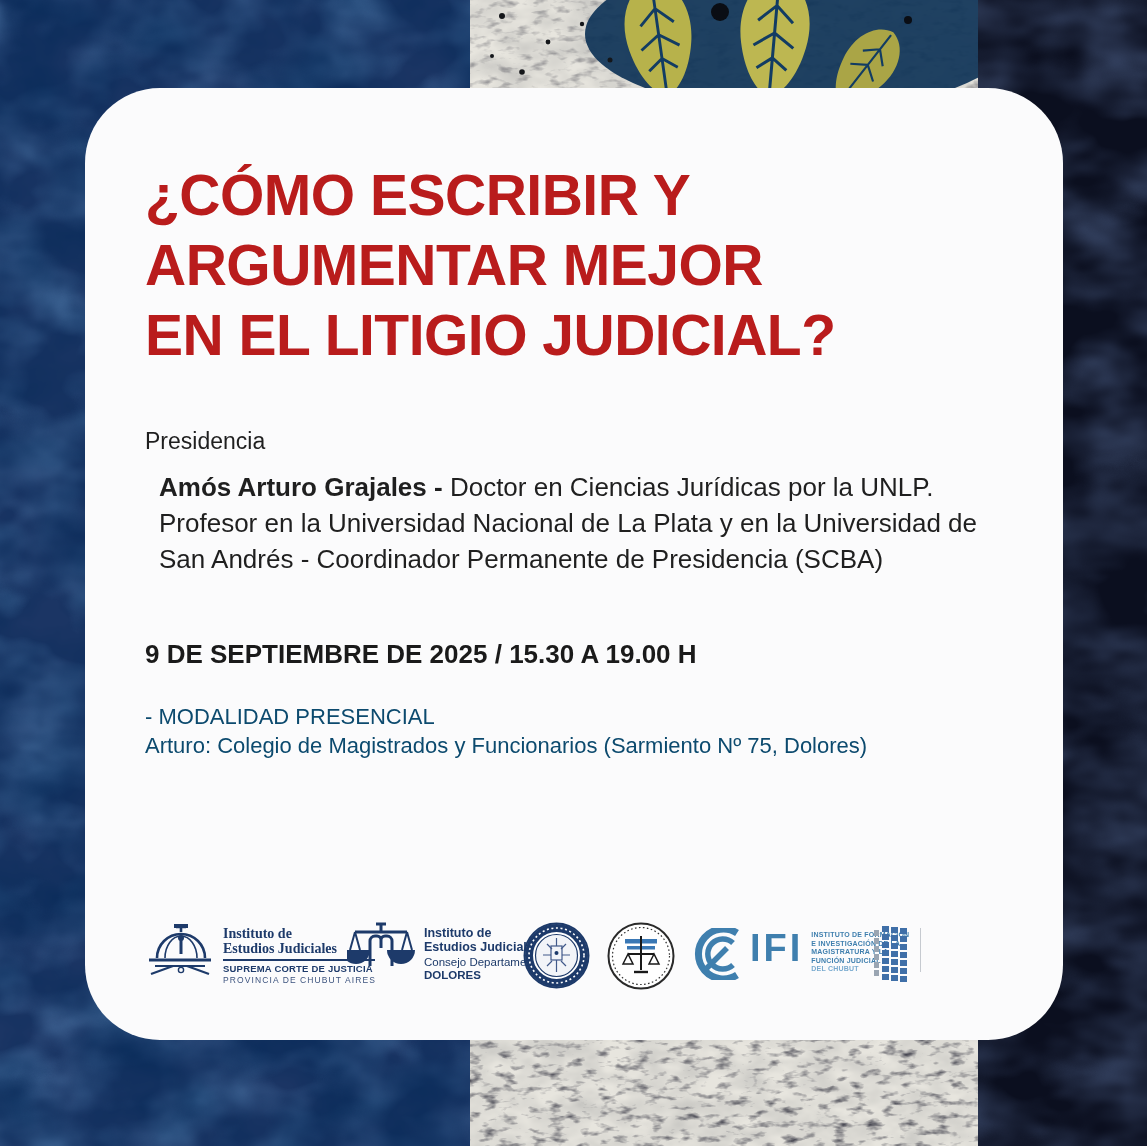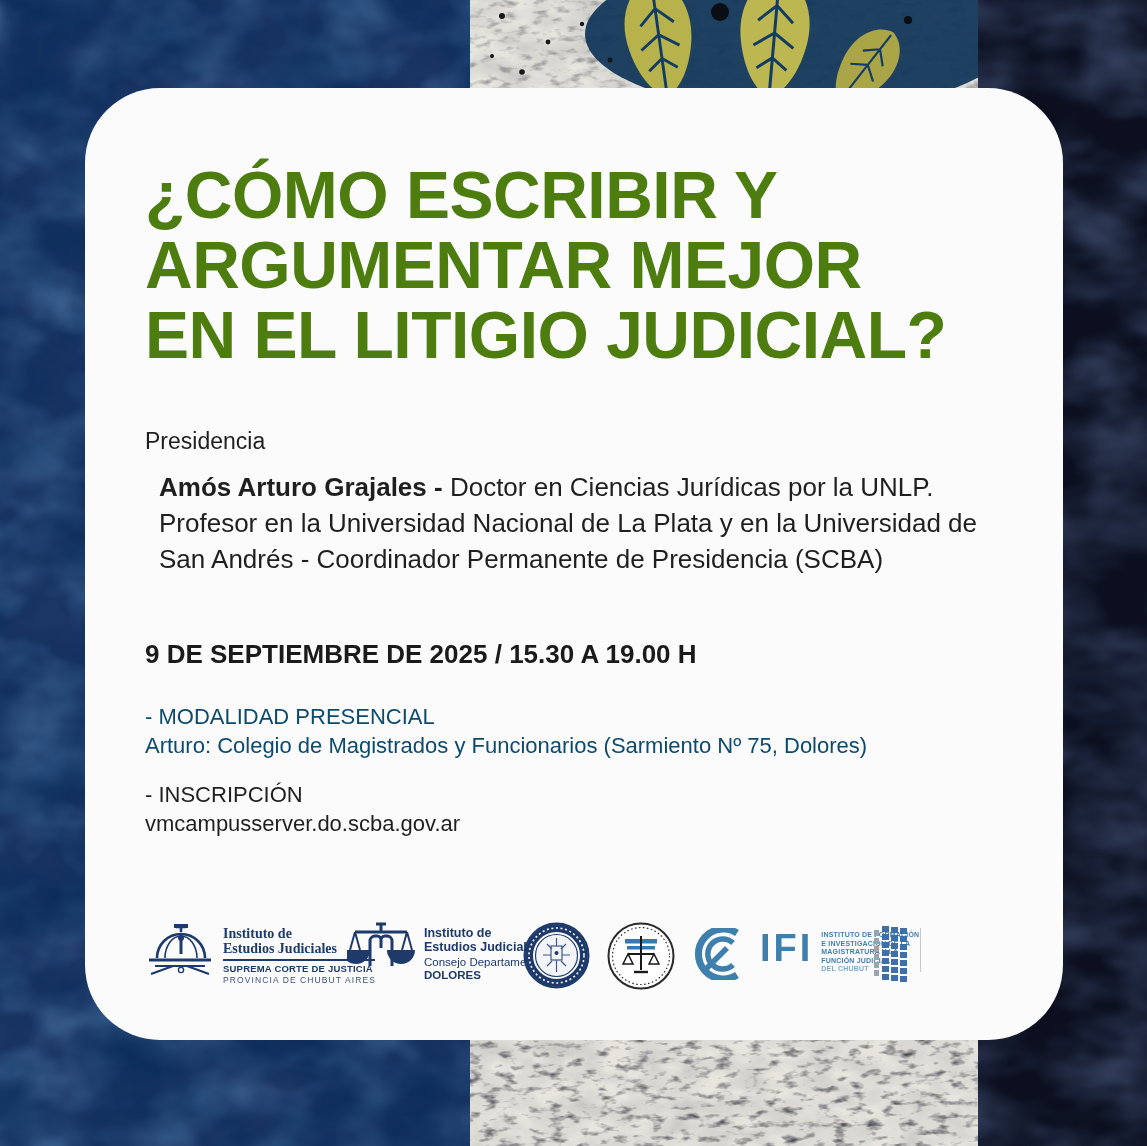--- a/index.html
+++ b/index.html
@@ -2,21 +2,21 @@
 <html><head>
 <meta charset="utf-8">
 <style>
   html,body{margin:0;padding:0;background:#0b0f1f;}
   .stage{position:relative;width:1147px;height:1146px;overflow:hidden;font-family:"Liberation Sans",sans-serif;}
   .bg{position:absolute;left:0;top:0;}
 
   
   .card{position:absolute;left:85px;top:88px;width:978px;height:952px;background:#fbfbfc;border-radius:75px;}
 
-  .title{position:absolute;left:60px;top:72px;margin:0;font-size:66px;font-weight:700;color:#4d7c0f;letter-spacing:-0.5px;line-height:70px;}
+  .title{position:absolute;left:60px;top:72px;margin:0;font-size:57px;font-weight:700;color:#b91c1c;letter-spacing:-0.5px;line-height:70px;}
   .title span{display:block;}
 
   .speaker{position:absolute;left:60px;top:340px;width:890px;color:#1f1f1f;}
   .speaker-label{font-size:23px;margin-bottom:8px;}
   .speaker-bio{margin:14px;font-size:26px;line-height:36px;}
   .speaker-bio strong{font-weight:700;}
 
   .datetime{position:absolute;left:60px;top:551px;font-size:26px;font-weight:700;color:#1a1a1a;}
 
   .modality{position:absolute;left:60px;top:614px;font-size:22px;line-height:29px;color:#0c4a6e;}
@@ -27,21 +27,21 @@
   .logo{position:absolute;display:flex;align-items:flex-start;}
   .navyserif{font-family:"Liberation Serif",serif;font-weight:700;font-size:14px;line-height:15px;color:#1d3a6a;}
   .l1-text{margin-left:10px;padding-top:4px;}
   .l1-rule{height:2px;background:#1d3a6a;width:152px;margin:3px 0 2px 0;}
   .l1-sub1{font-size:9.5px;font-weight:700;color:#1d3a6a;letter-spacing:0.2px;}
   .l1-sub2{font-size:8.5px;font-weight:400;color:#3c537e;letter-spacing:1.1px;margin-top:1px;}
   .l2-text{margin-left:9px;padding-top:8px;}
   .l2-name{font-size:12.5px;font-weight:700;color:#1d3a6a;line-height:14px;}
   .l2-sub{font-size:11.5px;color:#1d3a6a;margin-top:2px;}
   .l2-city{font-size:11.5px;font-weight:700;color:#1d3a6a;margin-top:1px;}
-  .ifi-acronym{font-size:38px;font-weight:700;color:#3f7fae;letter-spacing:3px;line-height:40px;margin-left:17px;}
+  .ifi-acronym{font-size:38px;font-weight:700;color:#3f7fae;letter-spacing:3px;line-height:40px;margin-left:7px;}
   .ifi-text{margin-left:8px;padding-top:3px;}
   .ifi-line{font-size:7px;font-weight:700;color:#3f7fae;line-height:8.6px;letter-spacing:0.2px;}
   .ifi-line.last{color:#78aacf;}
   .uaa-divider{width:1px;height:44px;background:#c6cad0;margin:4px 10px 0 10px;}
   .uaa-text{padding-top:4px;}
   .uaa-u{font-size:13px;color:#9b9fa4;letter-spacing:1.4px;}
   .uaa-a{font-size:14.5px;font-weight:700;color:#3a6ea5;letter-spacing:1.8px;line-height:19px;}
 </style>
 </head>
 <body>
@@ -128,24 +128,20 @@
       <p class="speaker-bio"><strong>Amós Arturo Grajales -</strong><span> Doctor en Ciencias Jurídicas por la UNLP. Profesor en la Universidad Nacional de La Plata y en la Universidad de San Andrés - Coordinador Permanente de Presidencia (SCBA)</span></p>
     </div>
 
     <div class="datetime">9 DE SEPTIEMBRE DE 2025 / 15.30 A 19.00 H</div>
 
     <div class="modality">
       <div>- MODALIDAD PRESENCIAL</div>
       <div>Arturo: Colegio de Magistrados y Funcionarios (Sarmiento Nº 75, Dolores)</div>
     </div>
 
-    <div class="inscription">
-      <div>- INSCRIPCIÓN</div>
-      <div>vmcampusserver.do.scba.gov.ar</div>
-    </div>
 
     <div class="logos">
 
       <div class="logo" style="left:62px;top:4px;">
         <svg width="66" height="66" viewBox="0 0 66 66">
           <g stroke="#1d3a6a" fill="none" stroke-width="2.6">
             <path d="M10,36 A24,24 0 0 1 58,36"></path>
             <path d="M18,36 A16,22 0 0 1 50,36" stroke-width="1.6"></path>
             <path d="M34,10 V5 M29,5 H39"></path>
             <path d="M2,38 H64" stroke-width="3"></path>

